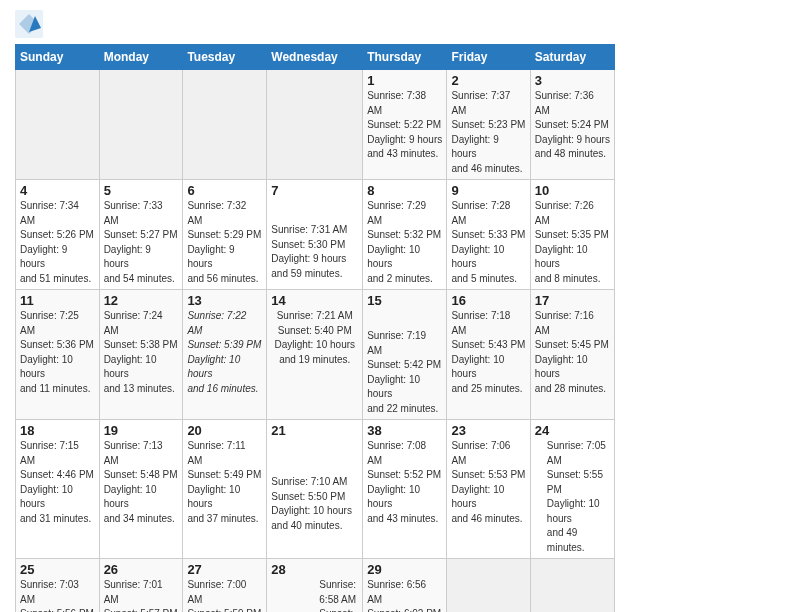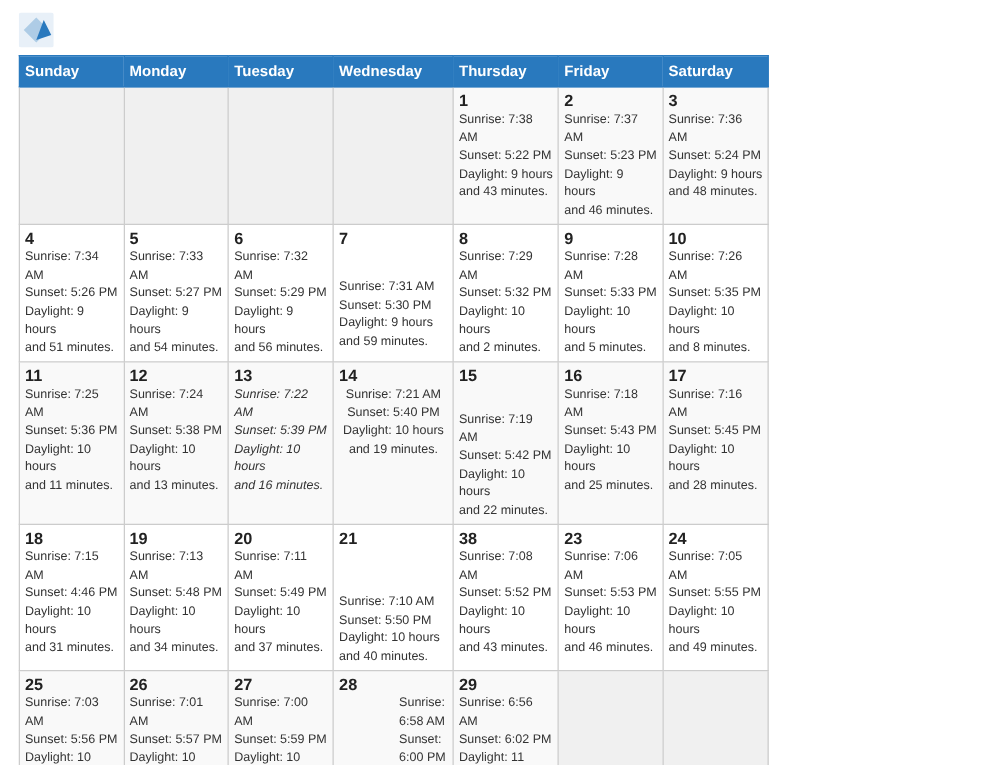--- a/index.html
+++ b/index.html
@@ -296,21 +296,21 @@
           </td>
           <td>
             <span class="day-num">23</span>
             <div class="day-info" style="white-space: pre-line;">Sunrise: 7:06 AM
 Sunset: 5:53 PM
 Daylight: 10 hours
 and 46 minutes.</div>
           </td>
           <td>
             <span class="day-num">24</span>
-            <div class="day-info" style="white-space: pre-line;">Sunrise: 7:05 AM
+            <div class="day-info" style="white-space: pre-line; margin-left: 12px;">Sunrise: 7:05 AM
 Sunset: 5:55 PM
 Daylight: 10 hours
 and 49 minutes.</div>
           </td>
         </tr>
         <tr>
           <td>
             <span class="day-num">25</span>
             <div class="day-info" style="white-space: pre-line;">Sunrise: 7:03 AM
 Sunset: 5:56 PM

